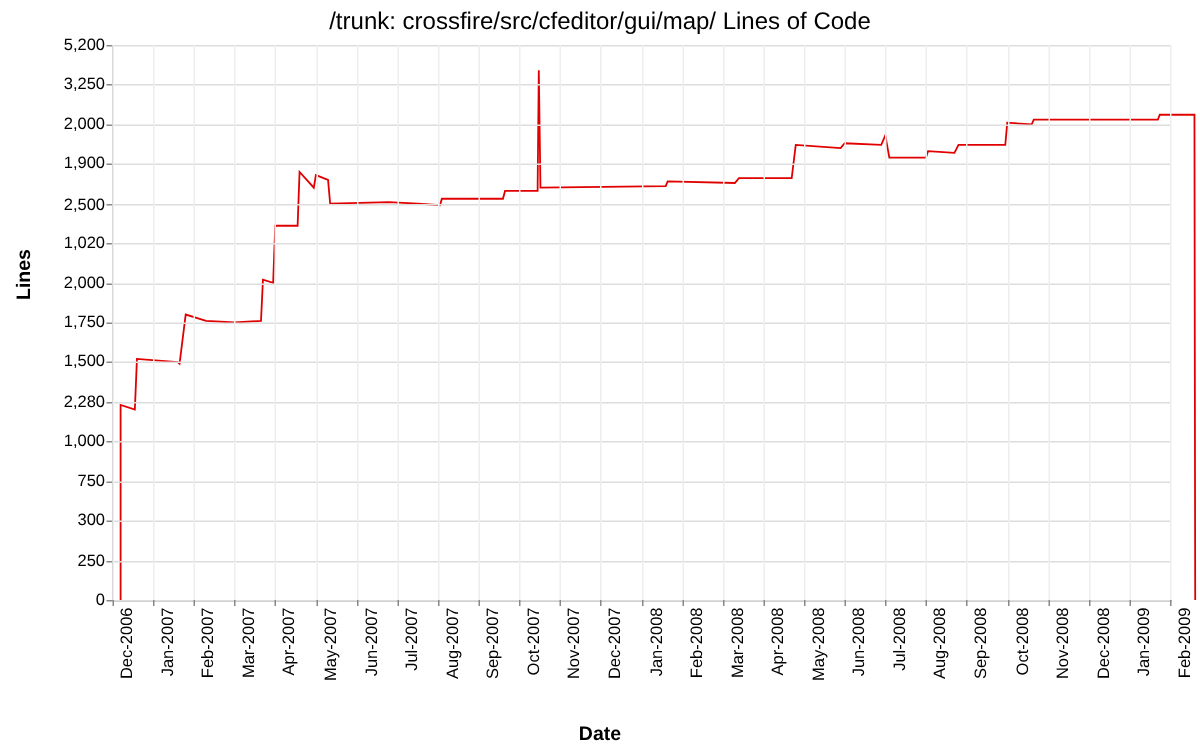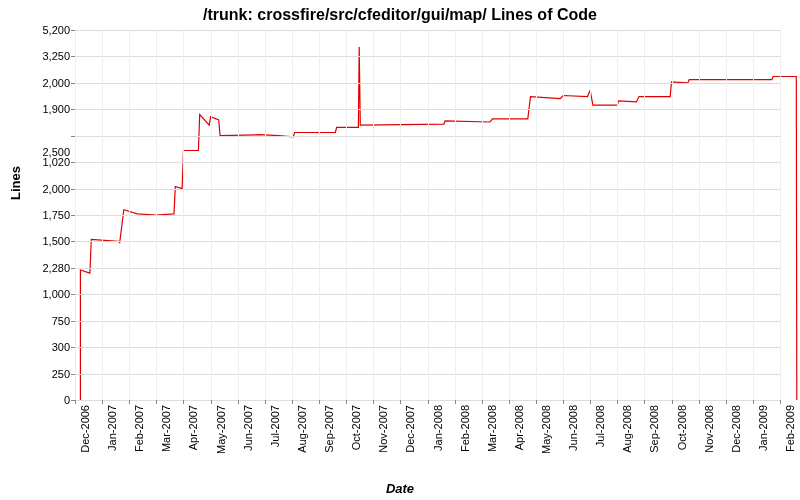--- a/index.html
+++ b/index.html
@@ -10,21 +10,21 @@
     width: 800px;
     height: 500px;
     position: relative;
   }
   .chart-title {
     position: absolute;
     top: 6px;
     left: 0;
     right: 0;
     text-align: center;
-    font-weight: bold;
+    font-weight: normal;
     font-size: 16px;
     color: #000;
   }
   .plot-area {
     position: absolute;
     left: 75px;
     top: 30px;
     width: 705px;
     height: 370px;
     border-left: 1px solid #888;
@@ -42,21 +42,20 @@
   }
   .xlabel {
     position: absolute;
     left: 0;
     right: 0;
     bottom: 4px;
     text-align: center;
     font-weight: bold;
     font-size: 13px;
     color: #000;
-    font-style: italic;
   }
   .ytick {
     position: absolute;
     right: 730px;
     width: 45px;
     text-align: right;
     font-size: 11px;
     color: #000;
     transform: translateY(-50%);
   }
@@ -149,21 +148,21 @@
 <div class="ytick-mark" style="top: 215px;"></div>
 <div class="ytick" style="top: 215px;">1,750</div>
 <div class="ytick-line" style="top: 188.571px;"></div>
 <div class="ytick-mark" style="top: 188.571px;"></div>
 <div class="ytick" style="top: 188.571px;">2,000</div>
 <div class="ytick-line" style="top: 162.143px;"></div>
 <div class="ytick-mark" style="top: 162.143px;"></div>
 <div class="ytick" style="top: 162.143px;">1,020</div>
 <div class="ytick-line" style="top: 135.714px;"></div>
 <div class="ytick-mark" style="top: 135.714px;"></div>
-<div class="ytick" style="top: 152px;">2,500</div>
+<div class="ytick" style="top: 137px;">2,500</div>
 <div class="ytick-line" style="top: 109.286px;"></div>
 <div class="ytick-mark" style="top: 109.286px;"></div>
 <div class="ytick" style="top: 109.286px;">1,900</div>
 <div class="ytick-line" style="top: 82.8571px;"></div>
 <div class="ytick-mark" style="top: 82.8571px;"></div>
 <div class="ytick" style="top: 82.8571px;">2,000</div>
 <div class="ytick-line" style="top: 56.4286px;"></div>
 <div class="ytick-mark" style="top: 56.4286px;"></div>
 <div class="ytick" style="top: 56.4286px;">3,250</div>
 <div class="ytick-line" style="top: 30px;"></div>

